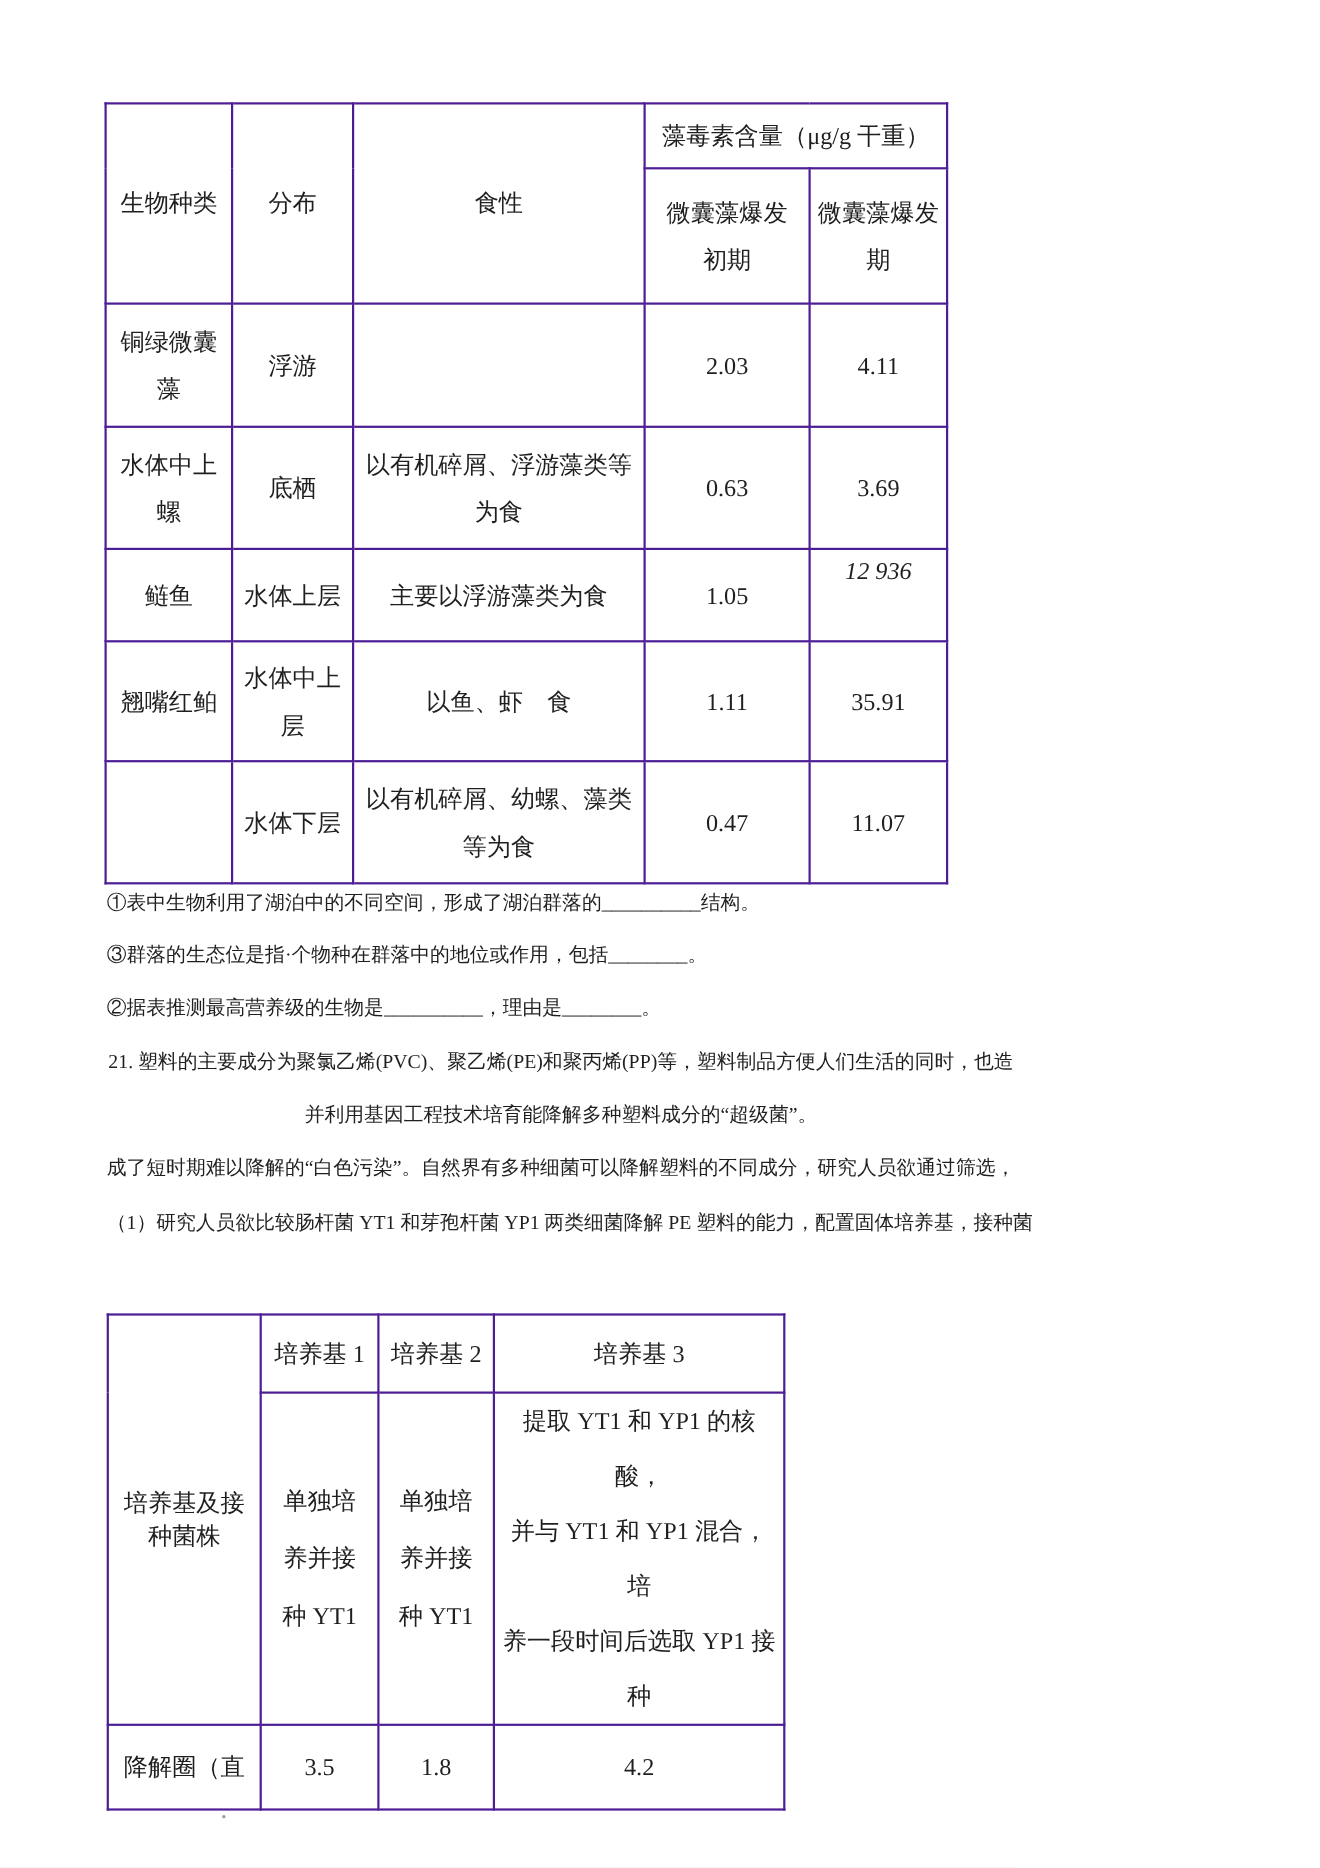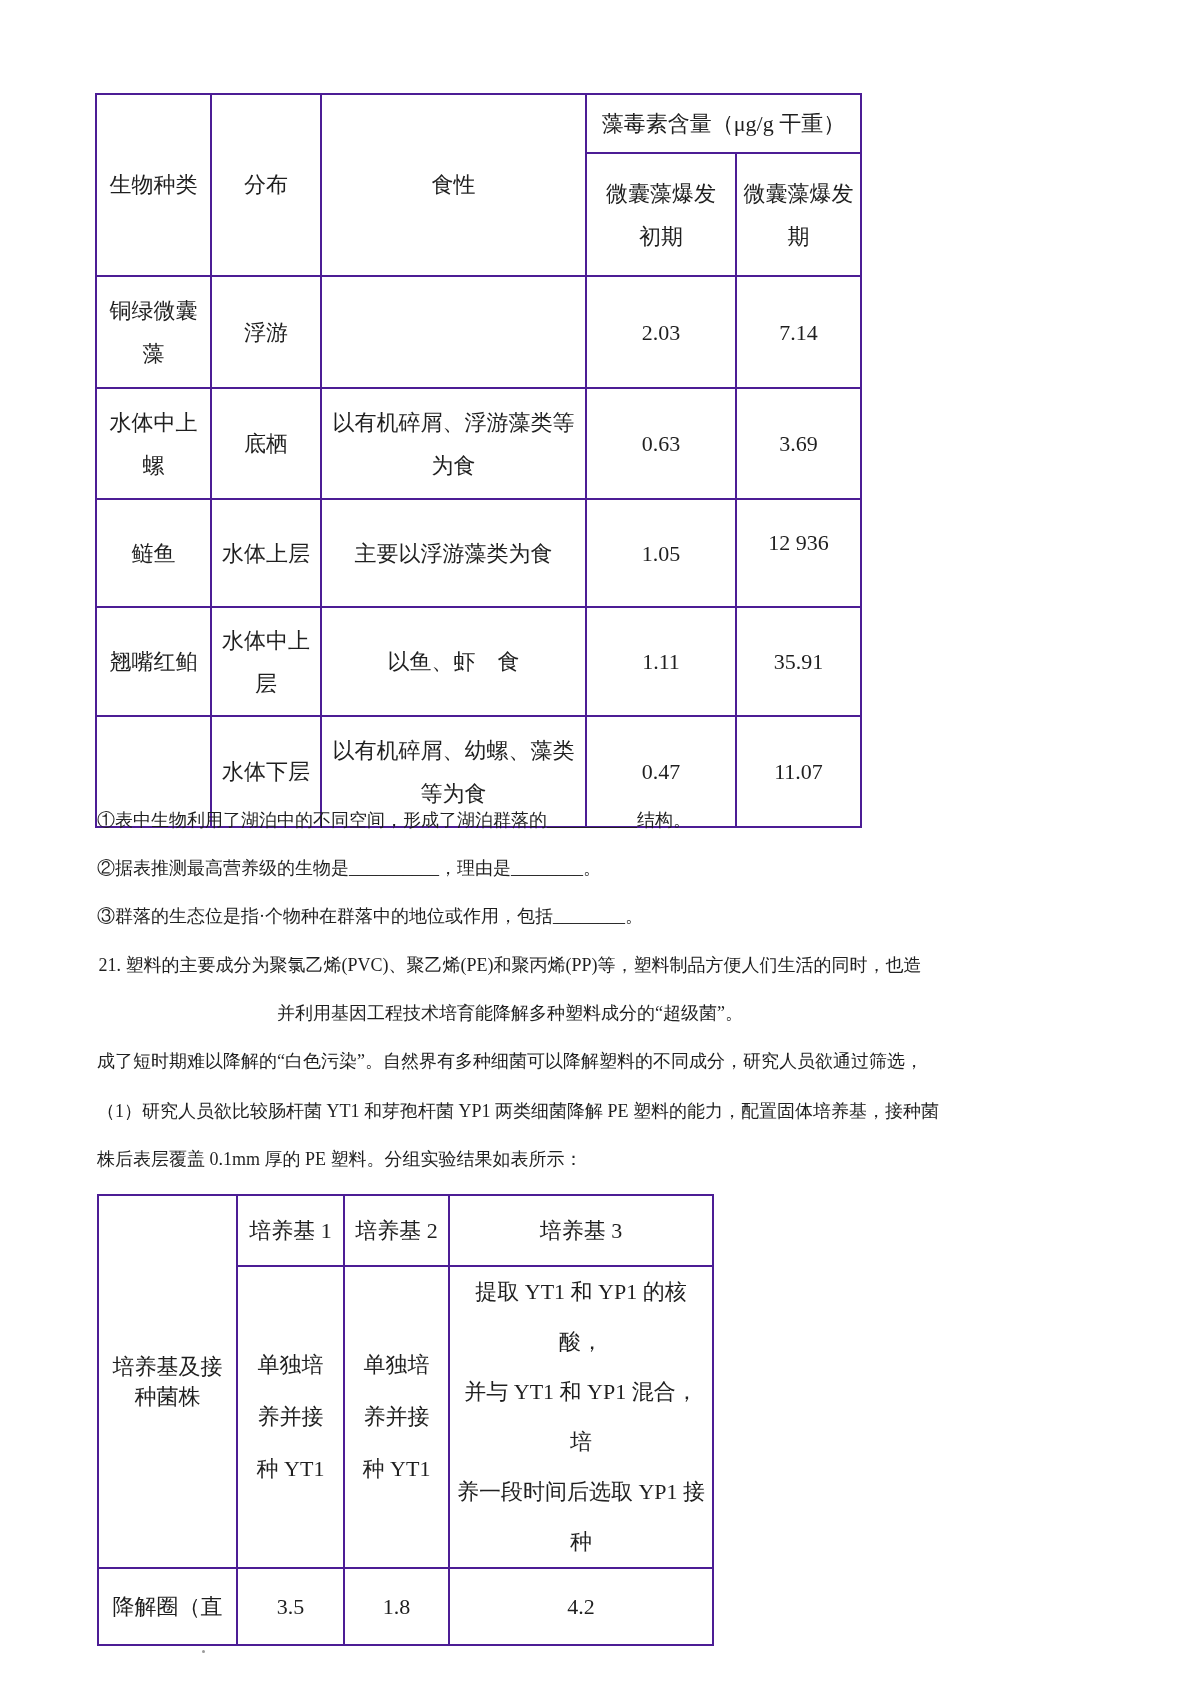--- a/index.html
+++ b/index.html
@@ -16,21 +16,21 @@
   }
   
   .t1 { position:absolute; left:95px; top:93px; width:765px; }
   .t1 .hA td { height:57px; line-height:30px; }
   .t1 .hB td { height:121px; }
   .t1 .r1 td { height:110px; }
   .t1 .r2 td { height:109px; }
   .t1 .r3 td { height:78px; }
   .t1 .r4 td { height:107px; }
   .t1 .r5 td { height:109px; }
-  .t1 td.vt { vertical-align:top; padding-top:28px; line-height:30px; }
+  .t1 td.vt { vertical-align:top; padding-top:4px; line-height:30px;font-style:italic; }
   
   .t2 { position:absolute; left:97px; top:1194px; width:615px; }
   .t2 .hd td { height:69px; line-height:30px; }
   .t2 .main td { height:192px; line-height:52px; }
   .t2 .main td.c3 { line-height:50px; }
   .t2 .res td { height:75px; line-height:30px; }
   
   .txtblock { position:absolute; left:97px; white-space:nowrap; }
   .tline { font-size:18px; line-height:48px; height:48px; }
   
@@ -75,21 +75,21 @@
     </tr>
 
     <tr class="r1">
       <td>
         <div>铜绿微囊</div>
         <div>藻</div>
       </td>
       <td>浮游</td>
       <td></td>
       <td>2.03</td>
-      <td>7.14</td>
+      <td>4.11</td>
     </tr>
 
     <tr class="r2">
       <td>
         <div>水体中上</div>
         <div>螺</div>
       </td>
       <td>底栖</td>
       <td>
         <div>以有机碎屑、浮游藻类等</div>
@@ -126,33 +126,32 @@
         <div>等为食</div>
       </td>
       <td>0.47</td>
       <td>11.07</td>
     </tr>
   </tbody>
     </table>
 
   <div class="txtblock" style="top:796px;">
     <div class="tline">①表中生物利用了湖泊中的不同空间，形成了湖泊群落的__________结构。</div>
+    <div class="tline">③群落的生态位是指·个物种在群落中的地位或作用，包括________。</div>
     <div class="tline">②据表推测最高营养级的生物是__________，理由是________。</div>
-    <div class="tline">③群落的生态位是指·个物种在群落中的地位或作用，包括________。</div>
   </div>
 
   <div class="txtblock" style="top:941px;text-align:center;">
     <div class="tline">21. 塑料的主要成分为聚氯乙烯(PVC)、聚乙烯(PE)和聚丙烯(PP)等，塑料制品方便人们生活的同时，也造</div>
     <div class="tline">并利用基因工程技术培育能降解多种塑料成分的“超级菌”。</div>
     <div class="tline">成了短时期难以降解的“白色污染”。自然界有多种细菌可以降解塑料的不同成分，研究人员欲通过筛选，</div>
   </div>
 
   <div class="txtblock" style="top:1087px;">
     <div class="tline">（1）研究人员欲比较肠杆菌 YT1 和芽孢杆菌 YP1 两类细菌降解 PE 塑料的能力，配置固体培养基，接种菌</div>
-    <div class="tline">株后表层覆盖 0.1mm 厚的 PE 塑料。分组实验结果如表所示：</div>
   </div>
 
   <table class="t2">
     <colgroup>
       <col style="width:139px">
         <col style="width:107px">
         <col style="width:105px">
         <col style="width:264px">
     </colgroup>
     <tbody>

